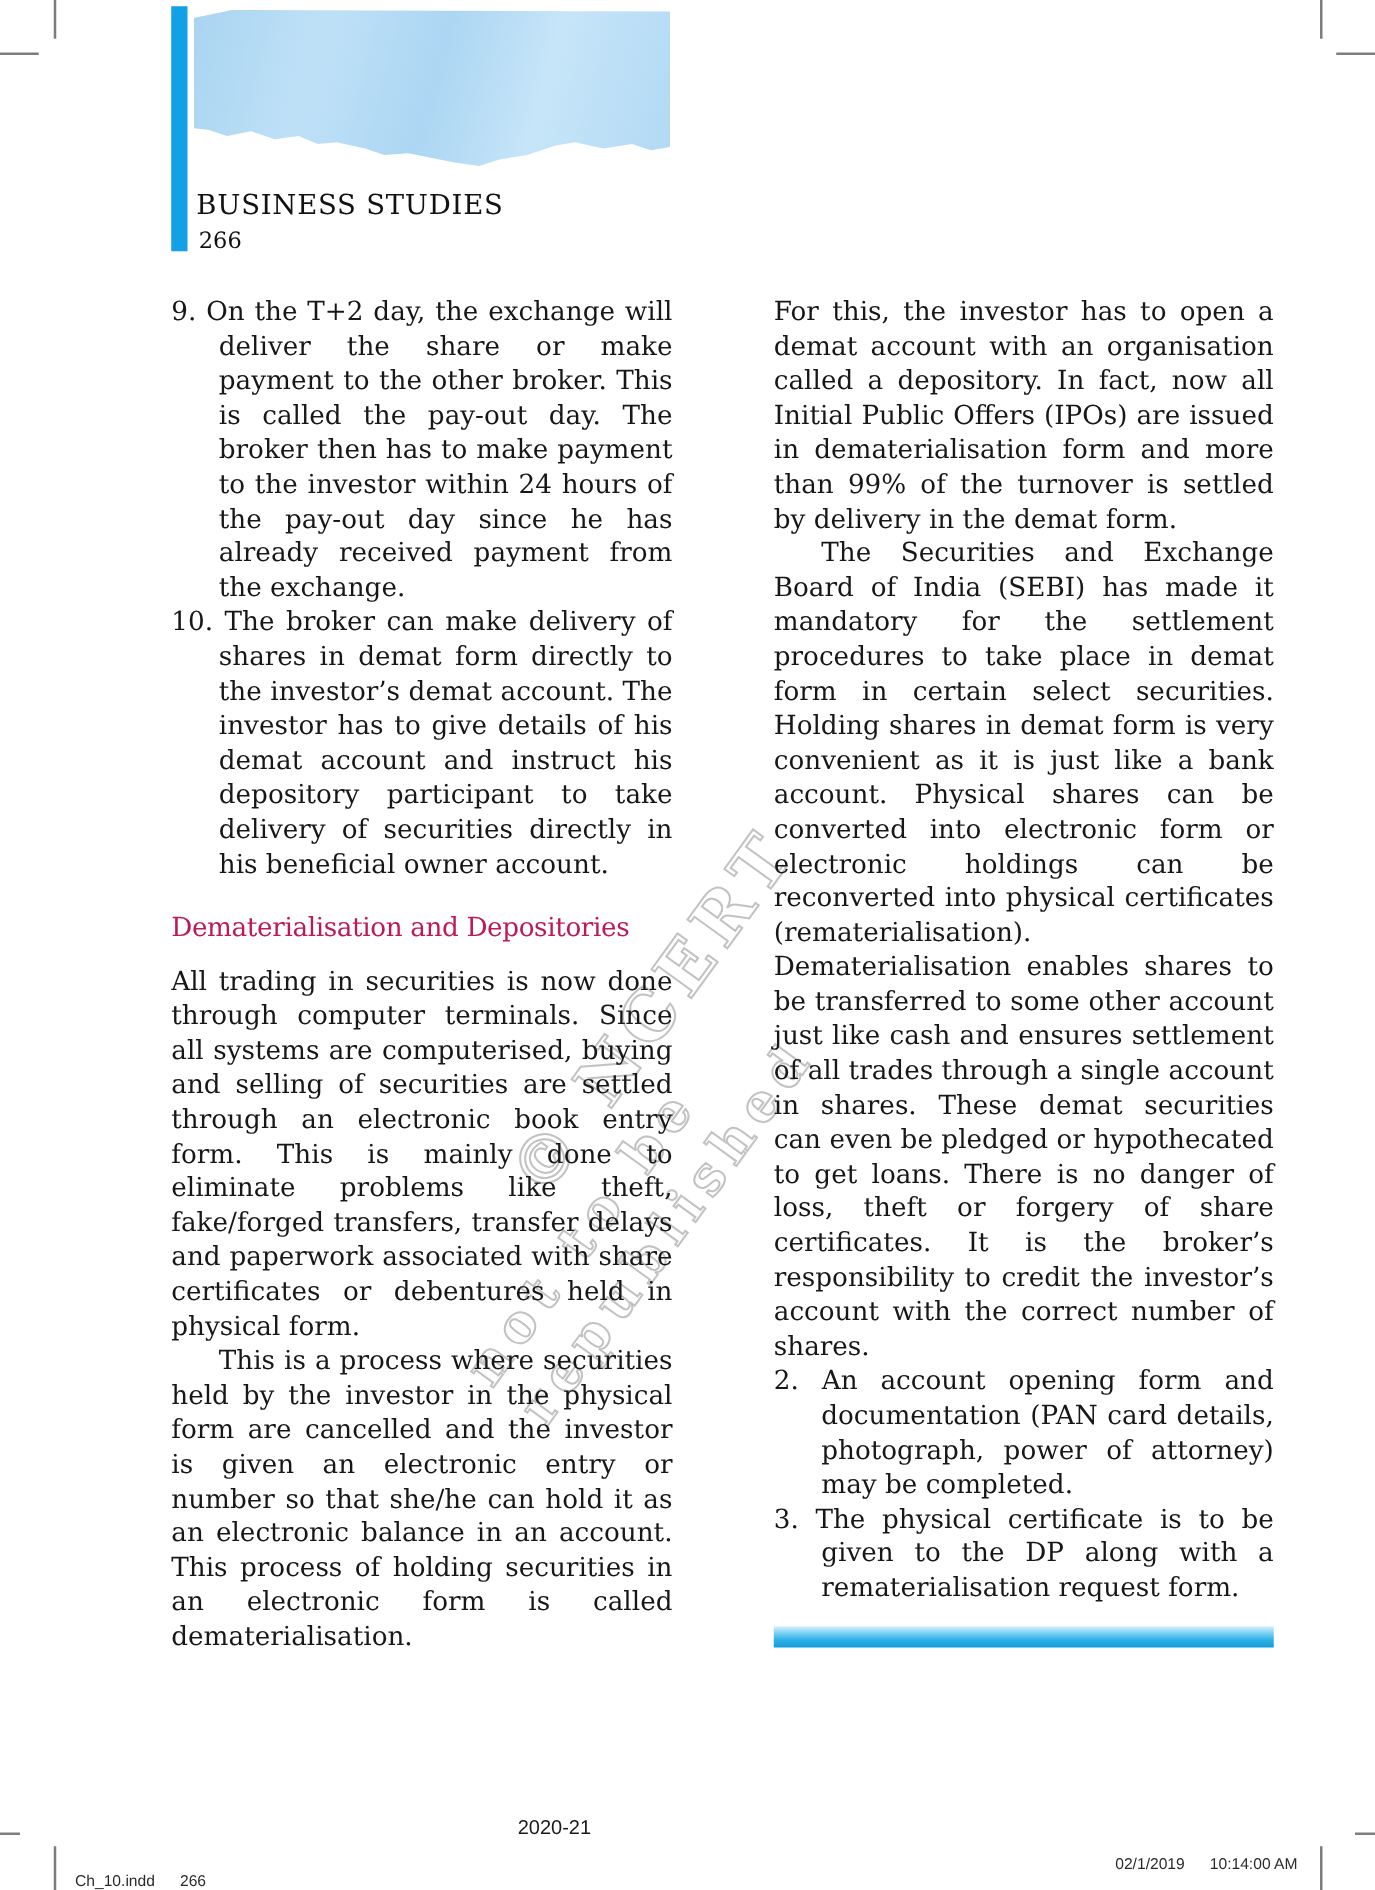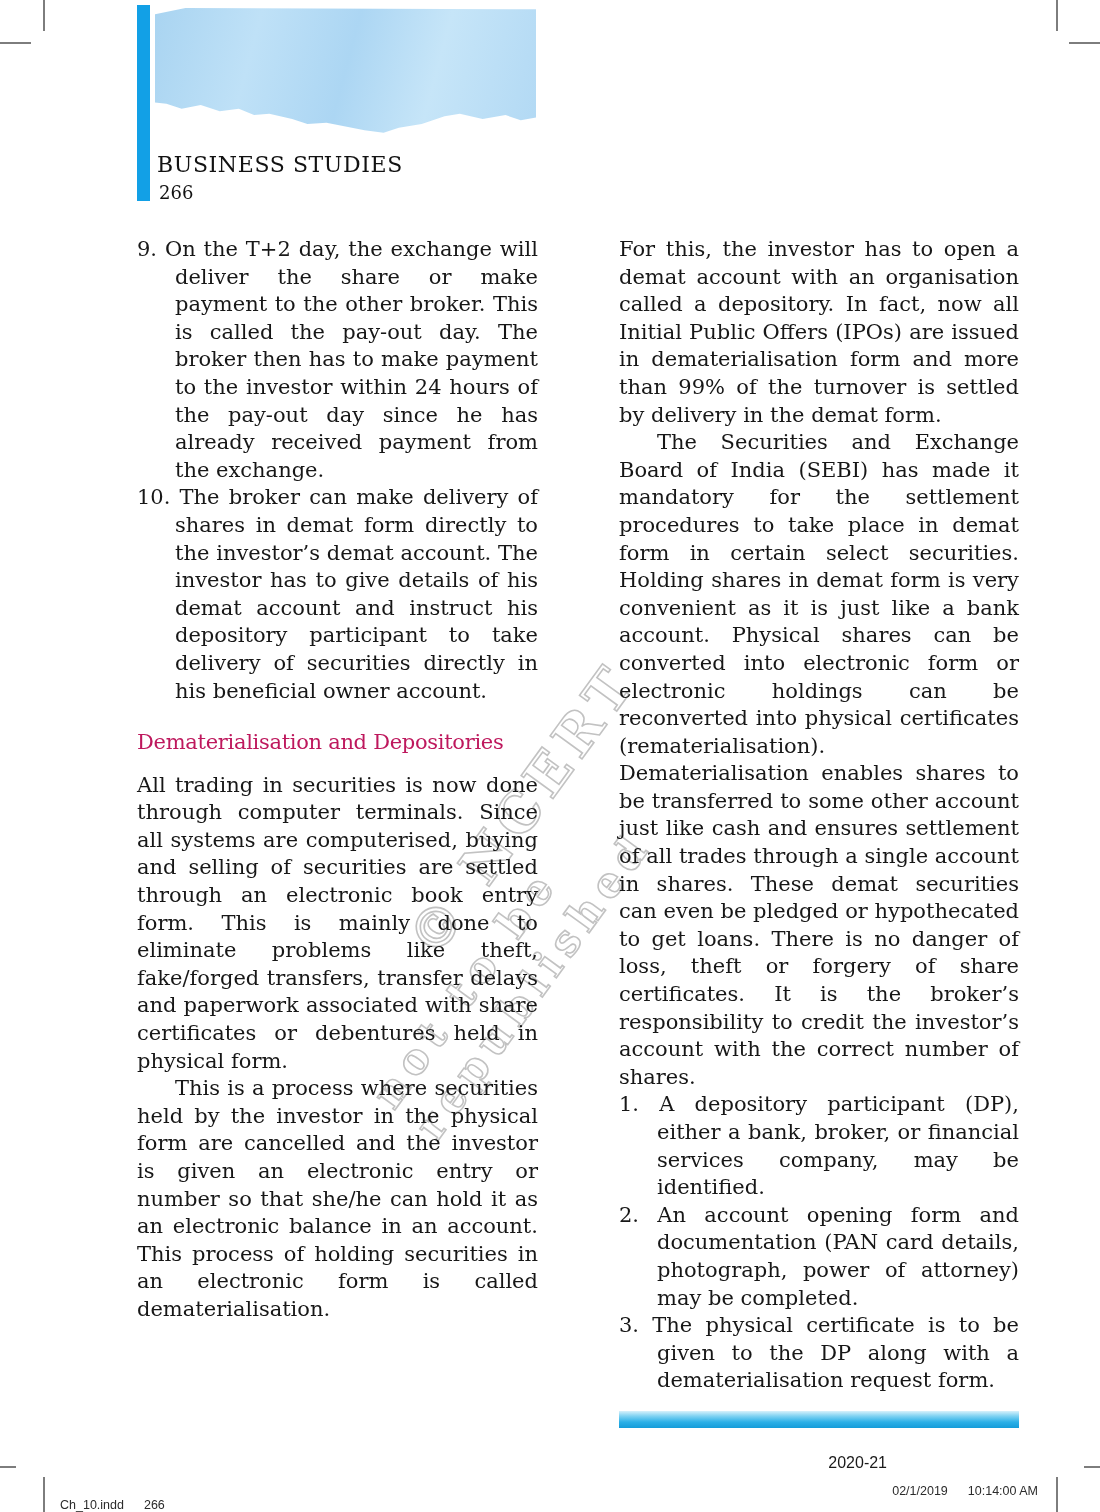--- a/index.html
+++ b/index.html
@@ -52,21 +52,21 @@
     font-weight:bold; color:rgba(255,255,255,0.05);
     -webkit-text-stroke:1.6px #c2c2c2; letter-spacing:8px; line-height:1.25;
   }
   .wm1 { font-size:54px; }
   .wm2 { font-size:42px; }
 
   .col, .book-title, .page-num { z-index:1; }
   .col { z-index:1; }
 
   .footer-year {
-    position:absolute; left:0; top:1454px; width:887px; text-align:right;
+    position:absolute; left:0; top:1454px; width:887px; text-align:center;
     font-family:"Liberation Sans", sans-serif; font-size:16px; color:#1a1a1a; z-index:1;
   }
   .footer-small {
     position:absolute; top:1484px; font-family:"Liberation Sans", sans-serif;
     font-size:12.5px; color:#2b2b2b; z-index:1;
   }
   .fs-left  { left:60px;margin-top:14px; }
   .fs-right { right:62px; text-align:right; }
   .fs-gap { display:inline-block; width:20px; }
 </style>
@@ -103,30 +103,26 @@
   </div>
   <div class="sec-heading">Dematerialisation and Depositories</div>
   <p>All trading in securities is now done through computer terminals. Since all systems are computerised, buying and selling of securities are settled through an electronic book entry form. This is mainly done to eliminate problems like theft, fake/forged transfers, transfer delays and paperwork associated with share certificates or debentures held in physical form.</p>
   <p class="p-ind">This is a process where securities held by the investor in the physical form are cancelled and the investor is given an electronic entry or number so that she/he can hold it as an electronic balance in an account. This process of holding securities in an electronic form is called dematerialisation.</p>
 </div>
 
 <div class="col col-right">
   <p>For this, the investor has to open a demat account with an organisation called a depository. In fact, now all Initial Public Offers (IPOs) are issued in dematerialisation form and more than 99% of the turnover is settled by delivery in the demat form.</p>
   <p class="p-ind">The Securities and Exchange Board of India (SEBI) has made it mandatory for the settlement procedures to take place in demat form in certain select securities. Holding shares in demat form is very convenient as it is just like a bank account. Physical shares can be converted into electronic form or electronic holdings can be reconverted into physical certificates (rematerialisation). Dematerialisation enables shares to be transferred to some other account just like cash and ensures settlement of all trades through a single account in shares. These demat securities can even be pledged or hypothecated to get loans. There is no danger of loss, theft or forgery of share certificates. It is the broker’s responsibility to credit the investor’s account with the correct number of shares.</p>
   <div class="li">
-    <span class="num">1.</span>
-    <span>A depository participant (DP), either a bank, broker, or financial services company, may be identified.</span>
-  </div>
-  <div class="li">
     <span class="num">2.</span>
     <span>An account opening form and documentation (PAN card details, photograph, power of attorney) may be completed.</span>
   </div>
   <div class="li">
     <span class="num">3.</span>
-    <span>The physical certificate is to be given to the DP along with a dematerialisation request form.</span>
+    <span>The physical certificate is to be given to the DP along with a rematerialisation request form.</span>
   </div>
   <div class="grad-bar"></div>
 </div>
 
 <div class="footer-year">2020-21</div>
 <div class="footer-small fs-left">
   <span>Ch_10.indd</span><span class="fs-gap"></span><span>266</span>
 </div>
 <div class="footer-small fs-right">
   <span>02/1/2019</span><span class="fs-gap"></span><span>10:14:00 AM</span>

